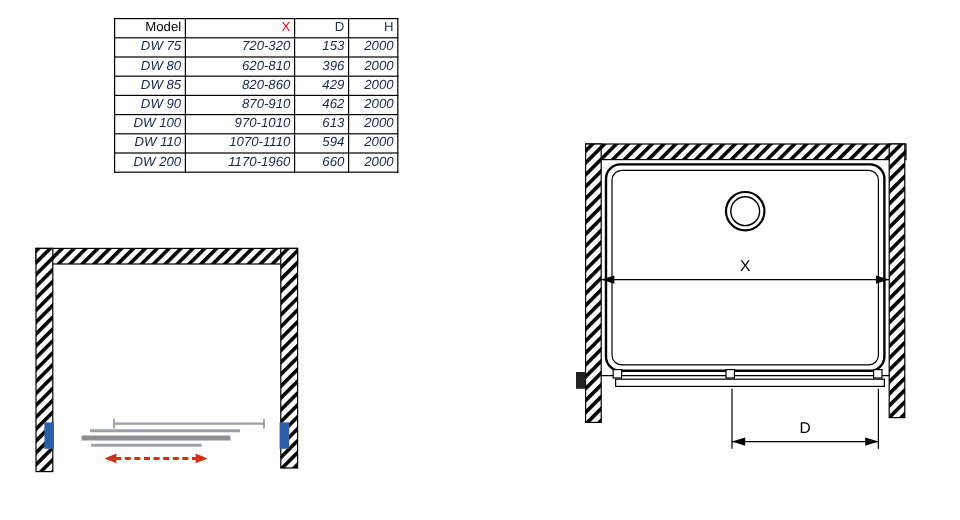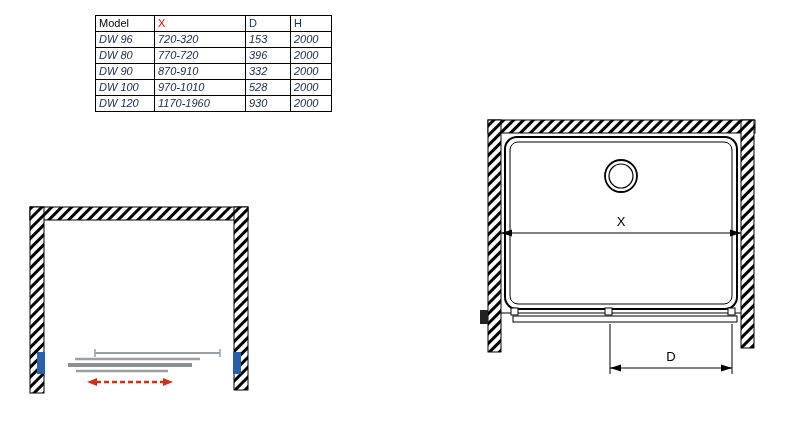--- a/index.html
+++ b/index.html
@@ -16,21 +16,21 @@
     position: absolute;
     left: 95px;
     top: 15px;
     border-collapse: collapse;
     font-size: 11px;
     color: #14284b;
     background: #ffffff;
   }
   .size-table th, .size-table td {
     border: 1px solid #000000;
-    text-align: left;
+    text-align: right;
     padding: 0 3px;
     height: 15px;
     line-height: 15px;
     white-space: nowrap;
     margin-top: 36px;
   }
   .size-table th { font-weight: normal; color: #000000; }
   .size-table th.col-x { color: #e30613; }
   .size-table th.col-d, .size-table th.col-h { color: #17365d; }
   .size-table td { font-style: italic; }
@@ -52,47 +52,59 @@
     <thead>
       <tr>
         <th class="col-model">Model</th>
         <th class="col-x">X</th>
         <th class="col-d">D</th>
         <th class="col-h">H</th>
       </tr>
     </thead>
     <tbody>
         <tr>
-      <td>DW 96</td>
+      <td>DW 75</td>
       <td>720-320</td>
       <td>153</td>
       <td>2000</td>
     </tr>
         <tr>
       <td>DW 80</td>
-      <td>770-720</td>
+      <td>620-810</td>
       <td>396</td>
+      <td>2000</td>
+    </tr>
+        <tr>
+      <td>DW 85</td>
+      <td>820-860</td>
+      <td>429</td>
       <td>2000</td>
     </tr>
         <tr>
       <td>DW 90</td>
       <td>870-910</td>
-      <td>332</td>
+      <td>462</td>
       <td>2000</td>
     </tr>
         <tr>
       <td>DW 100</td>
       <td>970-1010</td>
-      <td>528</td>
+      <td>613</td>
       <td>2000</td>
     </tr>
         <tr>
-      <td>DW 120</td>
+      <td>DW 110</td>
+      <td>1070-1110</td>
+      <td>594</td>
+      <td>2000</td>
+    </tr>
+        <tr>
+      <td>DW 200</td>
       <td>1170-1960</td>
-      <td>930</td>
+      <td>660</td>
       <td>2000</td>
     </tr>
       </tbody>
   </table>
 
   <svg class="front-view" width="230" height="200" viewBox="0 0 230 200">
     <defs>
       <pattern id="hatchA" patternUnits="userSpaceOnUse" width="7" height="7" patternTransform="rotate(45)">
         <rect width="7" height="7" fill="#ffffff"></rect>
         <rect width="3" height="7" fill="#000000"></rect>

